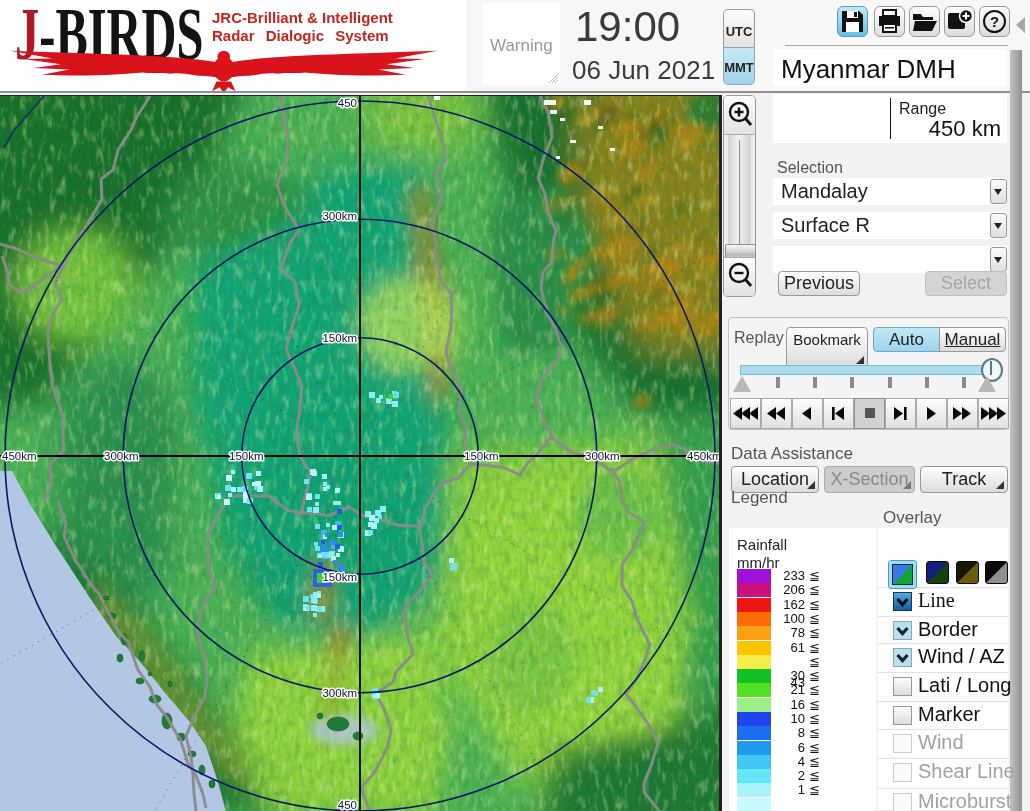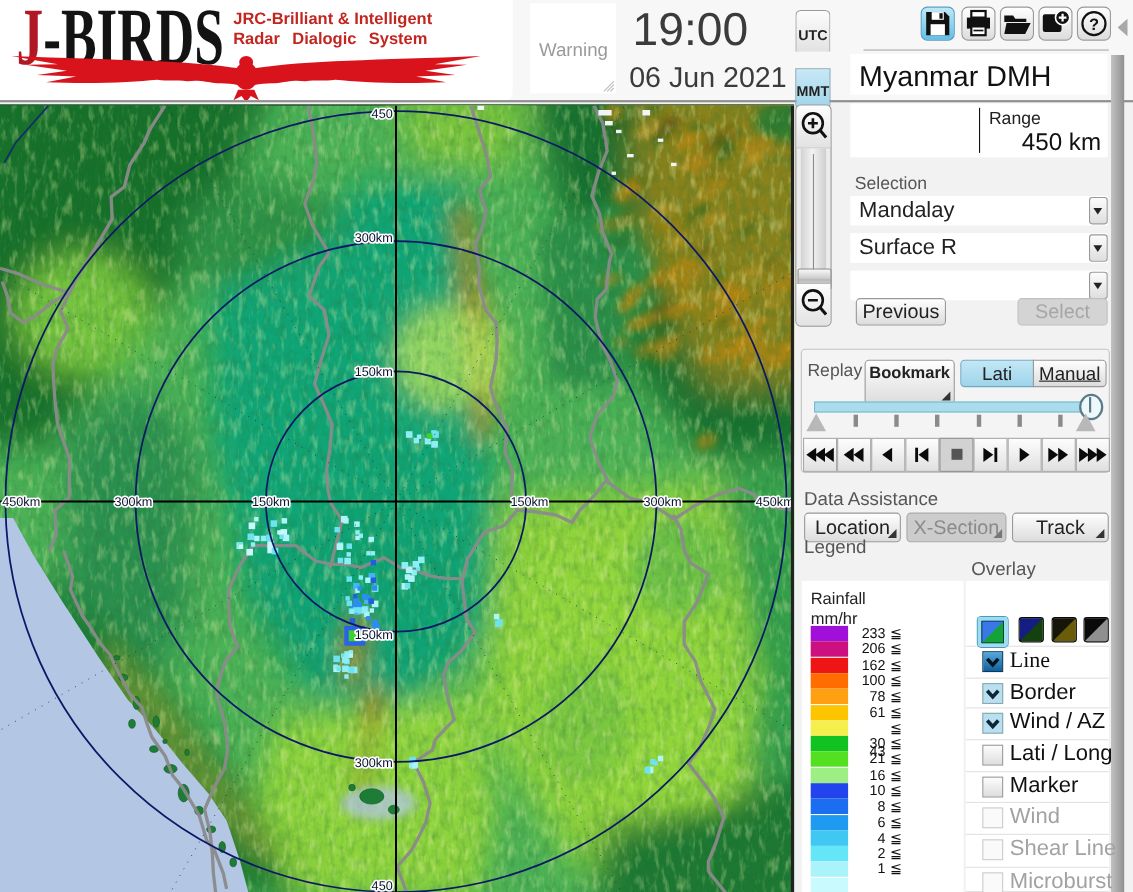--- a/index.html
+++ b/index.html
@@ -9,21 +9,21 @@
 #jbirds{position:absolute;left:15px;top:-8px;font-family:"Liberation Serif",serif;font-weight:bold;font-size:74px;transform:scaleX(0.655);transform-origin:0 0;color:#131313;}
 #jbirds .j{color:#b01823;}
 #jrc1{position:absolute;left:212px;top:9px;font-size:15px;font-weight:bold;color:#c32620;}
 #jrc2{position:absolute;left:212px;top:27px;font-size:15px;font-weight:bold;color:#c32620;word-spacing:7px;}
 #warnbox{position:absolute;left:482px;top:3px;width:78px;height:82px;background:#fff;}
 #warnbox span{position:absolute;left:8px;top:33px;color:#9a9a9a;font-size:17px;}
 #time{position:absolute;left:575px;top:6px;font-size:42px;color:#3b3b3b;line-height:1;}
 #date{position:absolute;left:572px;top:57px;font-size:26px;color:#3b3b3b;line-height:1;}
 .tzbtn{position:absolute;left:723px;width:32px;height:38px;border:1px solid #9a9a9a;border-radius:4px;box-sizing:border-box;text-align:center;font-size:13px;font-weight:bold;color:#222;}
 #utc{top:9px;height:38px;background:linear-gradient(#fcfcfc,#e2e2e2);line-height:44px;border-radius:5px 5px 0 0;border-bottom:none;}
-#mmt{top:62px;height:38px;background:linear-gradient(#c8e8f5,#9ed4ea);line-height:40px;border-color:#8aaabb;border-radius:0 0 5px 5px;}
+#mmt{top:47px;height:38px;background:linear-gradient(#c8e8f5,#9ed4ea);line-height:40px;border-color:#8aaabb;border-radius:0 0 5px 5px;}
 .icobtn{position:absolute;top:6px;width:31px;height:31px;border:1px solid #999;border-radius:6px;box-sizing:border-box;background:linear-gradient(#fff,#dcdcdc);}
 #ico1{left:837px;background:linear-gradient(#bfe9f8,#5fc0e8);border-color:#5a9cbd;}
 #ico2{left:874px;}#ico3{left:909px;}#ico4{left:944px;}#ico5{left:979px;}
 #collarrow{position:absolute;left:1016px;top:17px;width:0;height:0;border-top:8px solid transparent;border-bottom:8px solid transparent;border-right:9px solid #a8a8a8;}
 #hsep{position:absolute;left:785px;top:45px;width:223px;height:1px;background:#aaa;}
 #mapwrap{position:absolute;left:0;top:95px;width:722px;height:716px;background:#3aa64e;border-top:1px solid #222;box-sizing:border-box;}
 #rightbg{position:absolute;left:722px;top:93px;width:308px;height:718px;background:#f2f2f2;}
 #graybar{position:absolute;left:1010px;top:50px;width:12px;height:761px;background:linear-gradient(90deg,#c2c2c2,#909090);}
 #zoomstrip{position:absolute;left:723px;top:95px;width:33px;height:202px;background:#ececec;border:1px solid #999;border-radius:5px;box-sizing:border-box;}
 #ztrack{position:absolute;left:4px;top:39px;width:23px;height:128px;background:linear-gradient(90deg,#d2d2d2,#f2f2f2 45%,#cfcfcf);}
@@ -44,21 +44,21 @@
 .selrow{position:absolute;left:8px;width:234px;height:27px;background:#fff;}
 .selrow span{position:absolute;left:8px;top:2px;font-size:20px;color:#222;}
 .ddbtn{position:absolute;right:0px;top:1px;width:17px;height:25px;background:linear-gradient(#fcfcfc,#dedede);border:1px solid #999;border-radius:3px;box-sizing:border-box;}
 .ddbtn:after{content:"";position:absolute;left:3px;top:9px;border-left:4px solid transparent;border-right:4px solid transparent;border-top:6px solid #222;}
 #row1{top:129px;}#row2{top:163px;}#row3{top:197px;}
 .btn{position:absolute;box-sizing:border-box;border:1px solid #999;border-radius:4px;background:linear-gradient(#fefefe,#dcdcdc);text-align:center;color:#222;}
 #prevbtn{left:13px;top:222px;width:82px;height:25px;font-size:18px;line-height:23px;}
 #selbtn{left:160px;top:222px;width:82px;height:25px;font-size:18px;line-height:23px;background:#d4d4d4;border-color:#c0c0c0;color:#a6a6a6;}
 #replay{position:absolute;left:728px;top:317px;width:281px;height:113px;border:1px solid #c4c4c4;border-radius:4px;background:#f4f4f4;box-sizing:border-box;}
 #replay .lbl{position:absolute;left:5px;top:11px;font-size:16px;color:#555;}
-#bookmark{left:57px;top:9px;width:82px;height:41px;font-size:15px;line-height:23px;font-weight:bold;}
+#bookmark{left:57px;top:9px;width:82px;height:41px;font-size:15px;line-height:23px;}
 #autobtn{left:144px;top:9px;width:67px;height:25px;font-size:17px;line-height:23px;background:linear-gradient(#c3e7f5,#9ed4ea);border-color:#6fa9c4;border-radius:4px 0 0 4px;}
 #manbtn{left:210px;top:9px;width:67px;height:25px;font-size:17px;line-height:23px;border-radius:0 4px 4px 0;text-decoration:underline;}
 #slidertrack{position:absolute;left:11px;top:47px;width:250px;height:8px;background:#a9dcec;border:1px solid #7fb8cc;}
 #sliderknob{position:absolute;left:252px;top:40px;width:18px;height:20px;border:2px solid #5a7a8a;border-radius:50%;background:#eef7fa;}
 #sliderknob:after{content:"";position:absolute;left:7px;top:1px;width:2px;height:14px;background:#5a7a8a;}
 .trimark{position:absolute;top:58px;width:0;height:0;border-left:9px solid transparent;border-right:9px solid transparent;border-bottom:16px solid #b8b8b8;}
 .tick{position:absolute;top:59px;width:4px;height:11px;background:#8a8a8a;}
 #pbrow{position:absolute;left:1px;top:80px;width:279px;height:31px;}
 .pbtn{position:absolute;top:0;width:31px;height:31px;border:1px solid #aaa;background:linear-gradient(#fdfdfd,#e0e0e0);box-sizing:border-box;}
 #dalbl{position:absolute;left:731px;top:444px;font-size:17px;color:#555;}
@@ -565,21 +565,21 @@
     </div>
   <div class="selrow" id="row3">
       <div class="ddbtn"></div>
     </div>
   <div class="btn" id="prevbtn">Previous</div>
   <div class="btn" id="selbtn">Select</div>
 </div>
 <div id="replay">
   <div class="lbl">Replay</div>
   <div class="btn cnr" id="bookmark">Bookmark</div>
-  <div class="btn" id="autobtn">Lati</div>
+  <div class="btn" id="autobtn">Auto</div>
   <div class="btn" id="manbtn">Manual</div>
   <div id="slidertrack"></div>
   <div id="sliderknob"></div>
   <div class="trimark" style="left:4px;"></div>
   <div class="trimark" style="left:249px;"></div>
   <div class="tick" style="left:47px;"></div>
   <div class="tick" style="left:84px;"></div>
   <div class="tick" style="left:121px;"></div>
   <div class="tick" style="left:159px;"></div>
   <div class="tick" style="left:196px;"></div>

